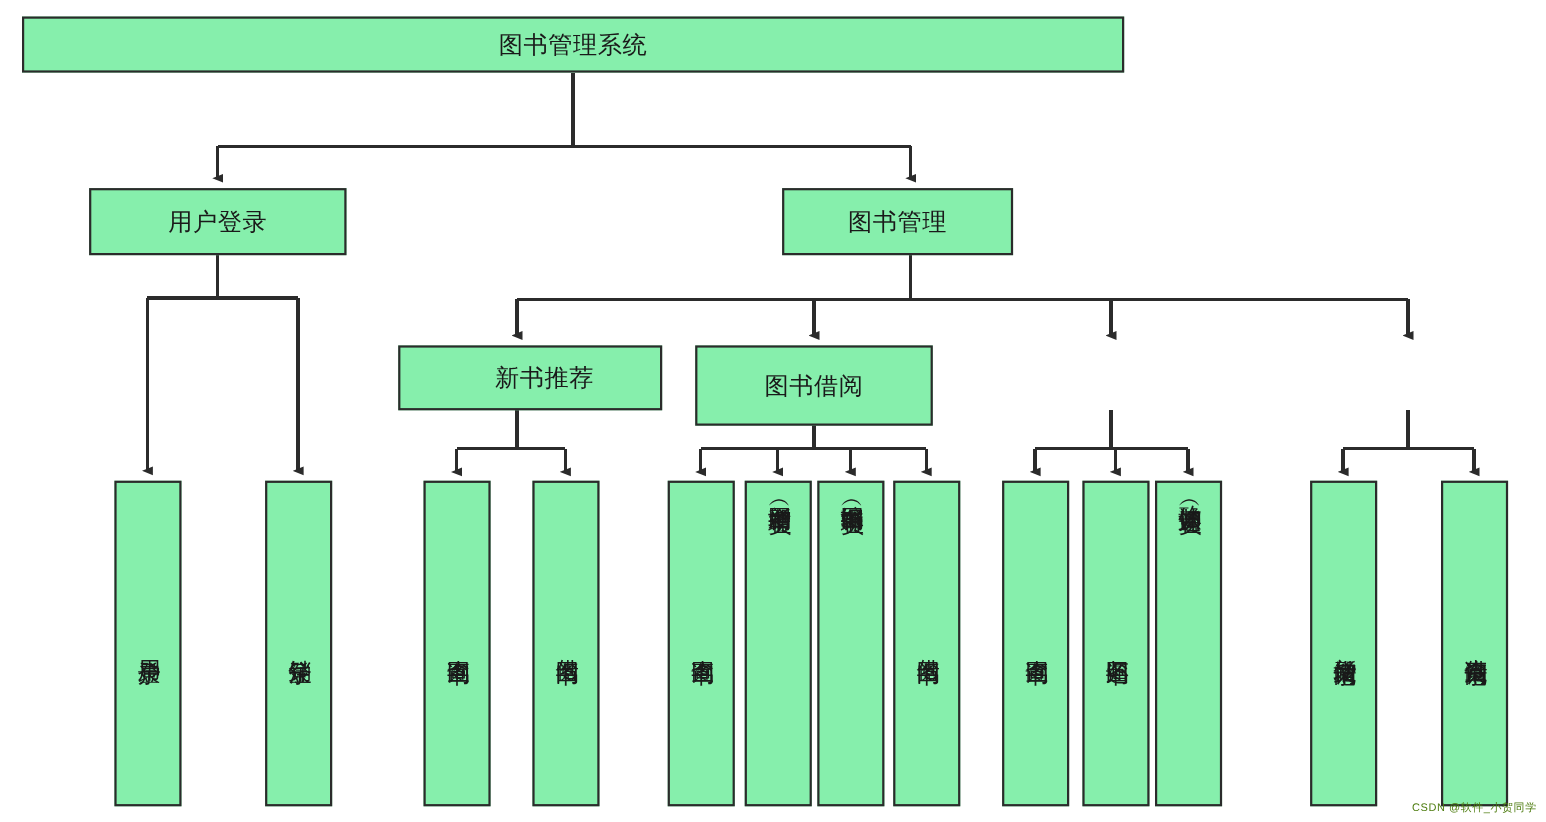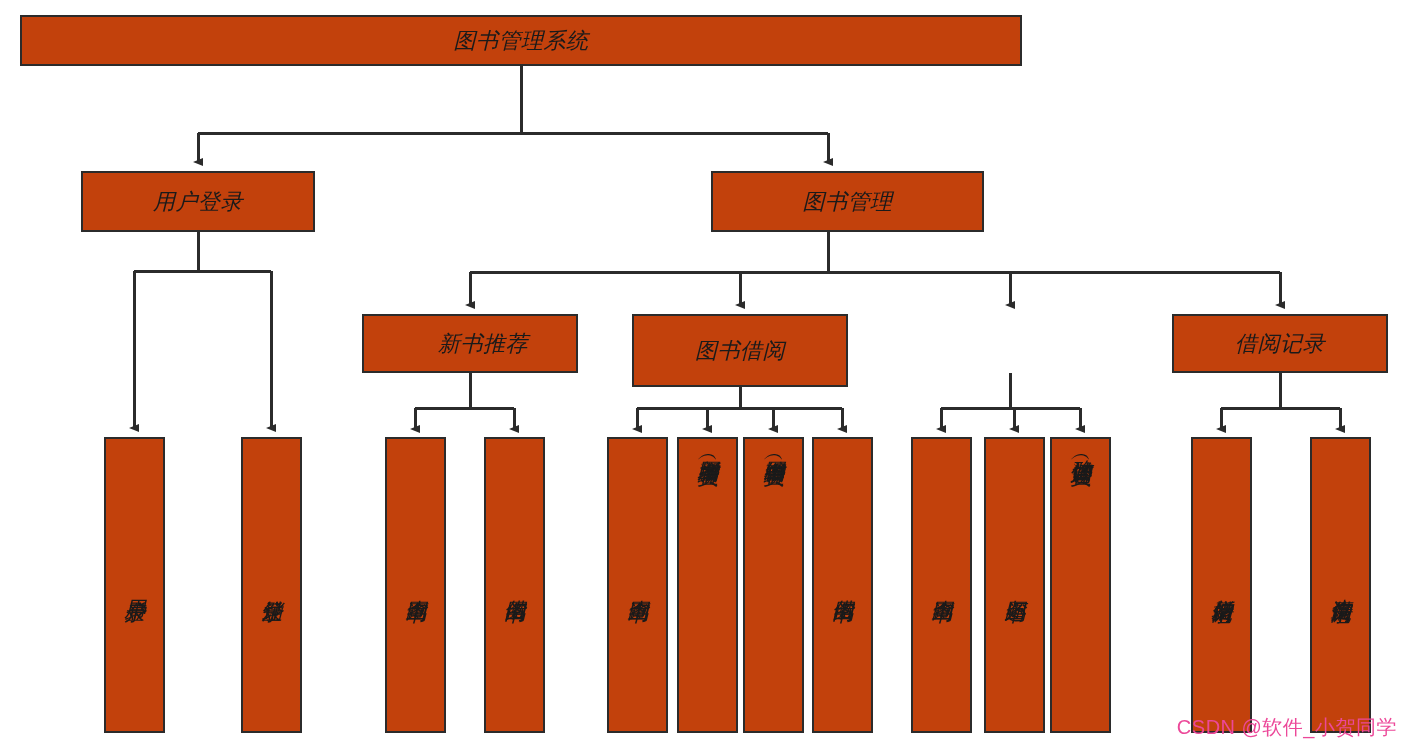--- a/index.html
+++ b/index.html
@@ -22,27 +22,26 @@
     position: absolute;
     left: 0;
     top: 0;
     width: 1405px;
     height: 747px;
   }
   .node {
     position: absolute;
     box-sizing: border-box;
     border: 2px solid #2b2b2b;
-    background: #c2410c;
+    background: #86efac;
     color: #1a1a1a;
     display: flex;
     align-items: center;
     justify-content: center;
     z-index: 2;
-    font-style: italic;
   }
   .node-label {
     font-size: 22px;
     line-height: 1.15;
     letter-spacing: 0.5px;
     white-space: nowrap;
     color: #1a1a1a;
   }
   
   .node.leaf {
@@ -60,22 +59,22 @@
     font-size: 21px;
     line-height: 1.08;
     letter-spacing: 1px;
     white-space: normal;
     text-align: left;
   }
   #watermark {
     position: absolute;
     right: 8px;
     bottom: 6px;
-    font-size: 20px;
-    color: #ec4899;
+    font-size: 10px;
+    color: #4d7c0f;
     white-space: nowrap;
     z-index: 3;
     letter-spacing: 0.5px;
     margin-left: 26px;
   }
 </style>
 </head>
 <body>
 
 <div id="diagram-root">
@@ -132,33 +131,30 @@
     </g>
   </svg>
 
   <div class="node" style="left:20px; top:15px; width:1002px; height:51px;">
     <span class="node-label">图书管理系统</span>
   </div>
 
   <div class="node" style="left:81px; top:171px; width:234px; height:61px;">
     <span class="node-label">用户登录</span>
   </div>
-  <div class="node" style="left:711px; top:171px; width:273px; height:61px;">
+  <div class="node" style="left:711px; top:171px; width:210px; height:61px;">
     <span class="node-label">图书管理</span>
   </div>
 
-  <div class="node" style="left:362px; top:314px; width:216px; height:59px;padding-left:26px;">
+  <div class="node" style="left:362px; top:314px; width:240px; height:59px;padding-left:26px;">
     <span class="node-label">新书推荐</span>
   </div>
   <div class="node" style="left:632px; top:314px; width:216px; height:73px;">
     <span class="node-label">图书借阅</span>
   </div>
-  <div class="node" style="left:1172px; top:314px; width:216px; height:59px;">
-    <span class="node-label">借阅记录</span>
-  </div>
 
   <div class="node leaf centered" style="left:104px; top:437px; width:61px; height:296px;">
     <span class="node-label">用户登录</span>
   </div>
   <div class="node leaf centered" style="left:241px; top:437px; width:61px; height:296px;">
     <span class="node-label">注销登录</span>
   </div>
 
   <div class="node leaf centered" style="left:385px; top:437px; width:61px; height:296px;">
     <span class="node-label">查询图书</span>

